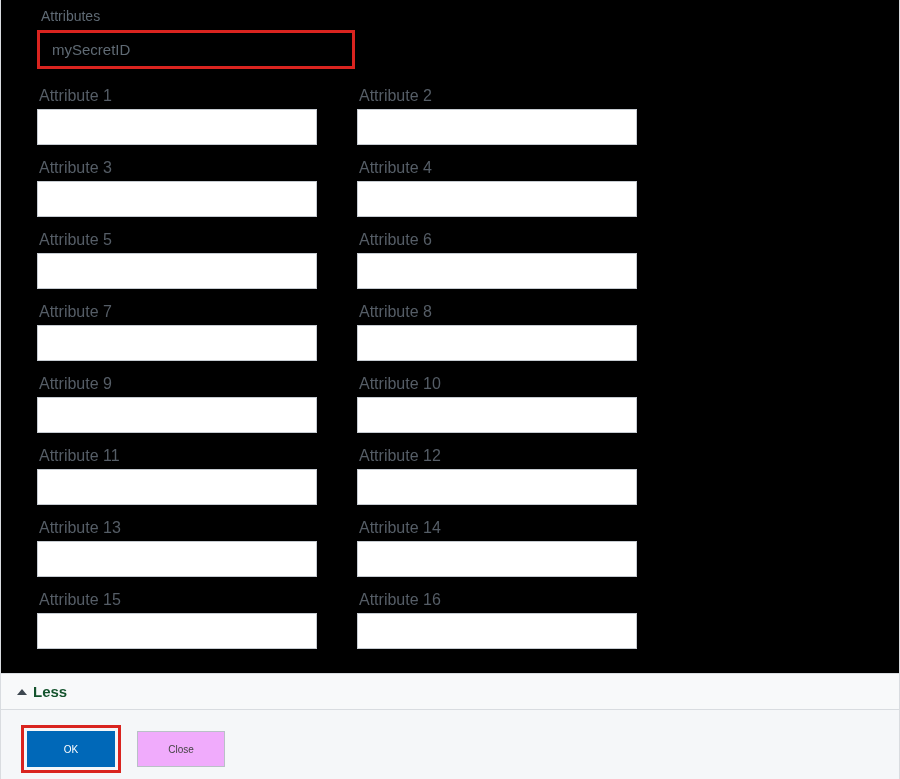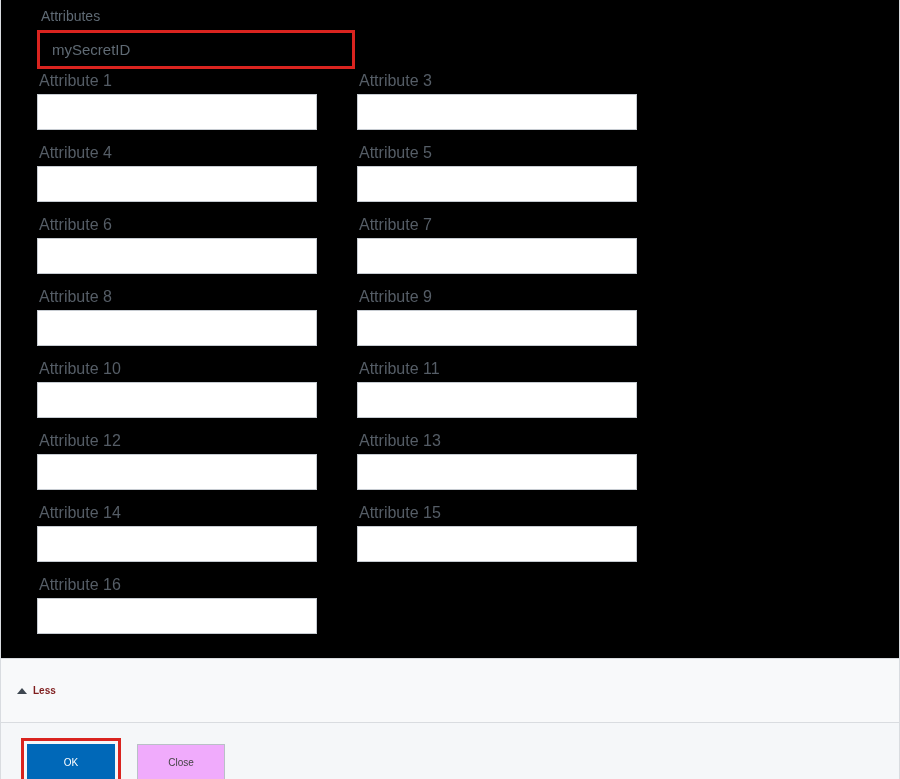--- a/index.html
+++ b/index.html
@@ -27,21 +27,21 @@
   .highlighted-field {
     border: 3px solid #d9241f;
     width: 318px;
     height: 39px;
     display: flex;
     align-items: center;
     padding: 0 12px;
     color: #5f6a74;
     font-size: 15px;
     margin-left: 6px;
-    margin-bottom: 3px;
+    margin-bottom: 18px;
   }
   .grid {
     display: grid;
     grid-template-columns: 280px 280px;
     column-gap: 40px;
     row-gap: 14px;
     margin-left: 6px;
   }
   .field-group {
     display: flex;
@@ -59,26 +59,26 @@
     background: #fff;
     padding: 0 8px;
     font-size: 14px;
     color: #333;
     outline: none;
   }
   .less-bar {
     border-top: 1px solid #d9dce0;
     border-bottom: 1px solid #d9dce0;
     background: #f8f9fa;
-    padding: 26px 16px;
-    display: flex;
-    align-items: center;
-    color: #7f1d1d;
+    padding: 9px 16px;
+    display: flex;
+    align-items: center;
+    color: #14532d;
     font-weight: 600;
-    font-size: 10px;
+    font-size: 15px;
     gap: 6px;
   }
   .less-bar .caret {
     width: 0; height: 0;
     border-left: 5px solid transparent;
     border-right: 5px solid transparent;
     border-bottom: 6px solid #3e4750;
   }
   .footer {
     background: #f5f7f9;
@@ -124,20 +124,24 @@
     <div class="highlighted-field">
       <span>mySecretID</span>
     </div>
 
     <div class="grid">
       <div class="field-group">
         <span class="field-label">Attribute 1</span>
         <input class="field-input" type="text" value="" style="">
       </div>
       <div class="field-group">
+        <span class="field-label">Attribute 2</span>
+        <input class="field-input" type="text" value="" style="">
+      </div>
+      <div class="field-group">
         <span class="field-label">Attribute 3</span>
         <input class="field-input" type="text" value="" style="">
       </div>
       <div class="field-group">
         <span class="field-label">Attribute 4</span>
         <input class="field-input" type="text" value="" style="">
       </div>
       <div class="field-group">
         <span class="field-label">Attribute 5</span>
         <input class="field-input" type="text" value="" style="">

